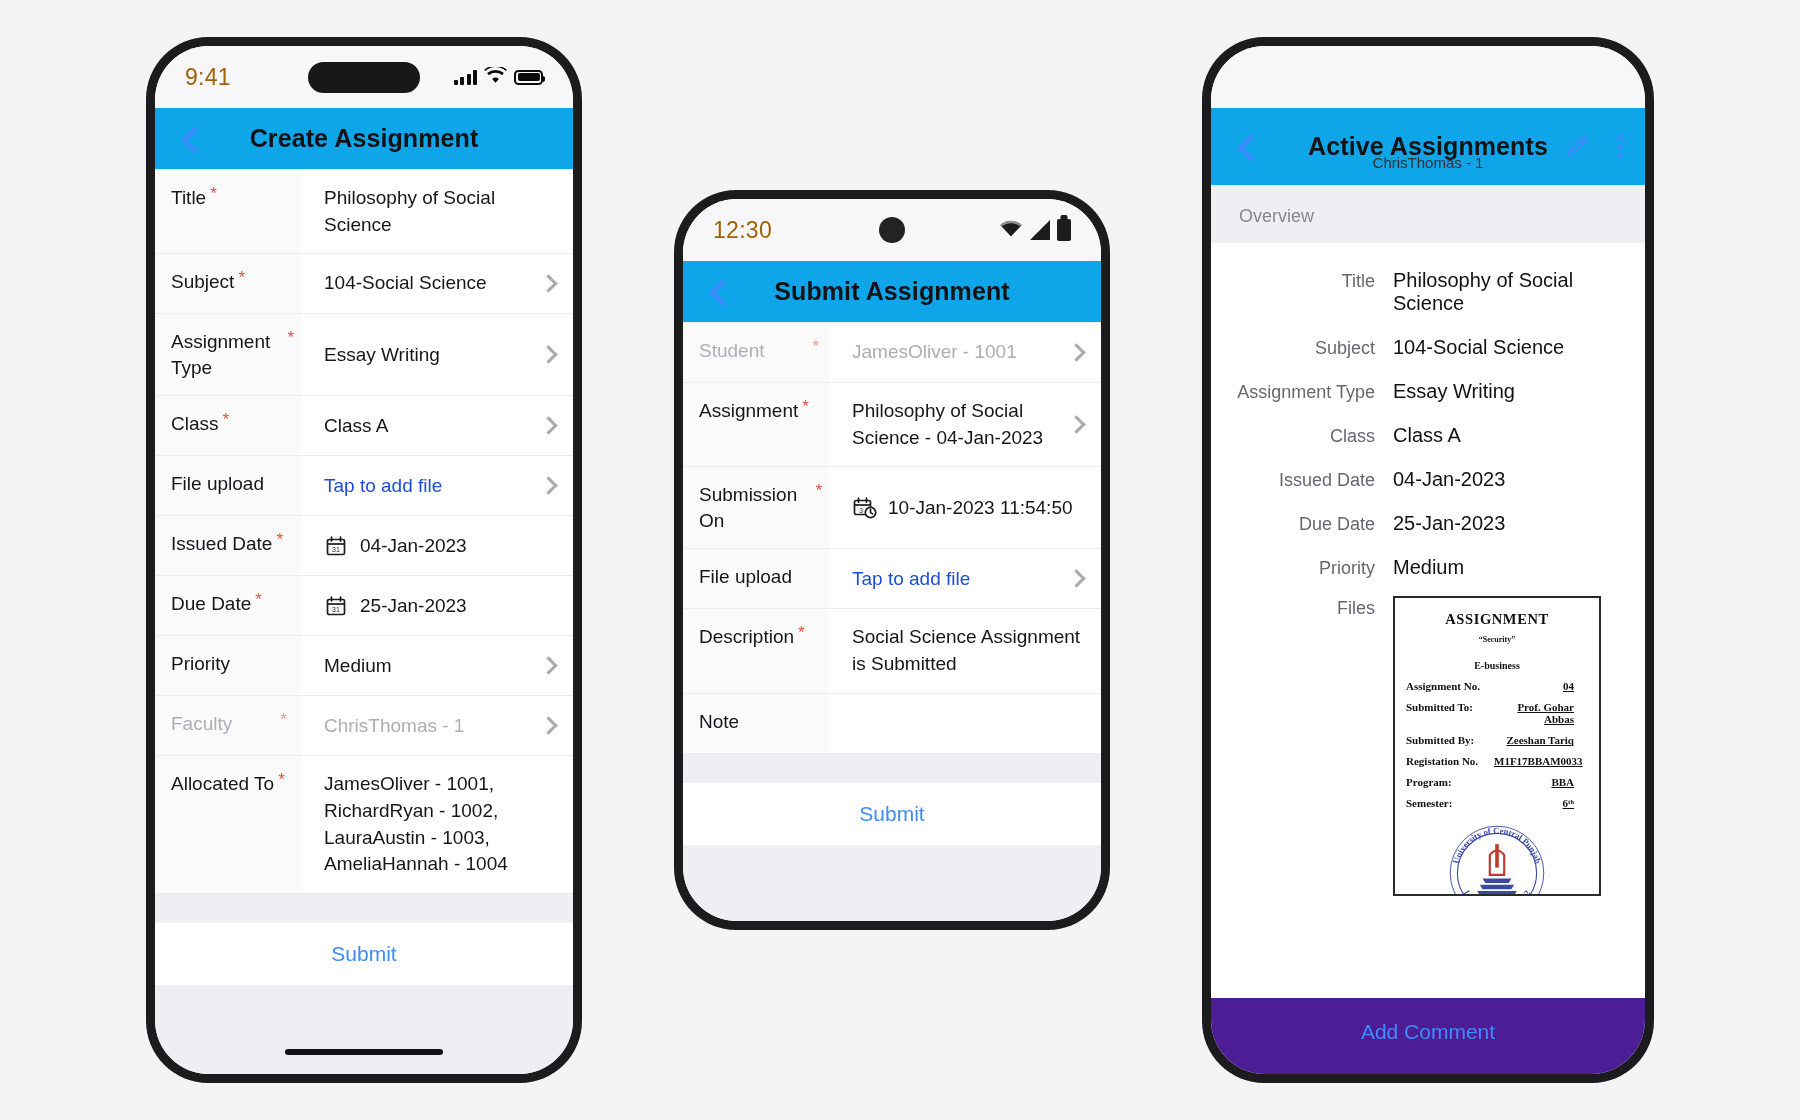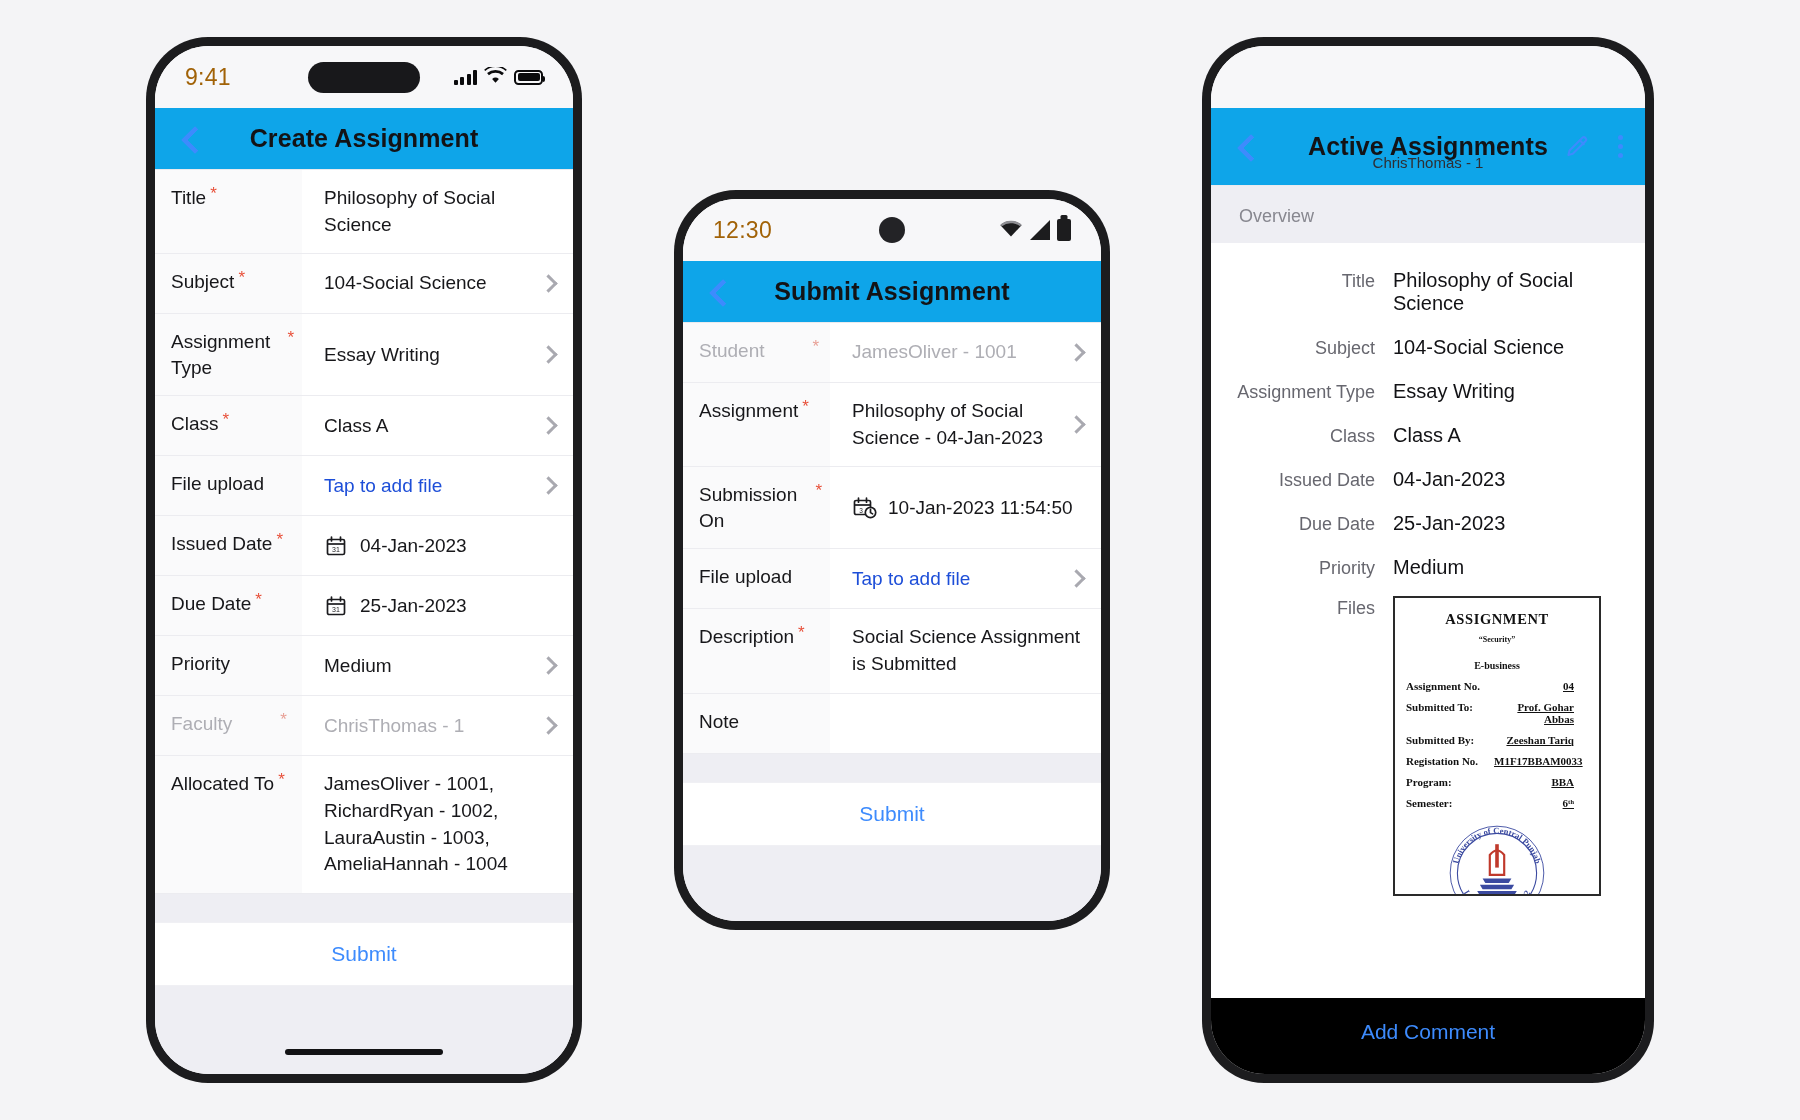--- a/index.html
+++ b/index.html
@@ -265,21 +265,21 @@
   }
   .doc-title { text-align:center; font-size: 14.5px; font-weight: bold; letter-spacing: .6px; margin-top: 4px; color:#111; }
   .doc-quote { text-align:center; font-size: 8px; font-weight:bold; margin-top: 7px; color:#111; }
   .doc-sub { text-align:center; font-size: 10px; font-weight:bold; margin-top: 16px; color:#111; }
   .doc-field { display:flex; margin-top: 9px; font-size: 11px; color:#111; align-items:flex-start; }
   .doc-field .k { flex: 0 0 88px; font-weight: bold; }
   .doc-field .v { flex: 1 1 auto; text-align: right; font-weight: bold; text-decoration: underline; padding-right: 14px; }
   .doc-logo { margin: 10px auto 0; width: 108px; height: 108px; display:block; }
 
   .comment-bar {
-    background: #000000;
+    background: #4c1d95;
     flex: 0 0 auto;
     padding: 22px 0 30px;
     text-align: center;
     cursor: pointer;
   }
   .comment-bar span { color: #3d8bfd; font-size: 21px; }
 </style>
 </head>
 <body>
 

